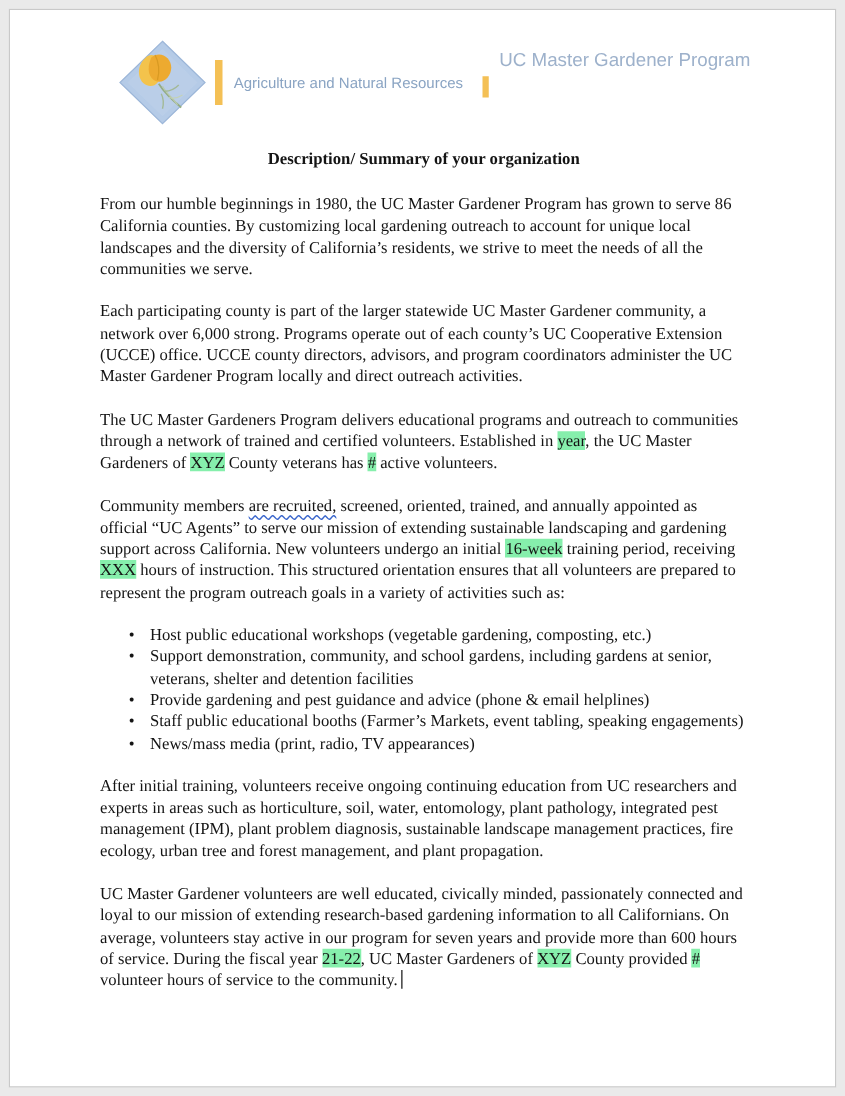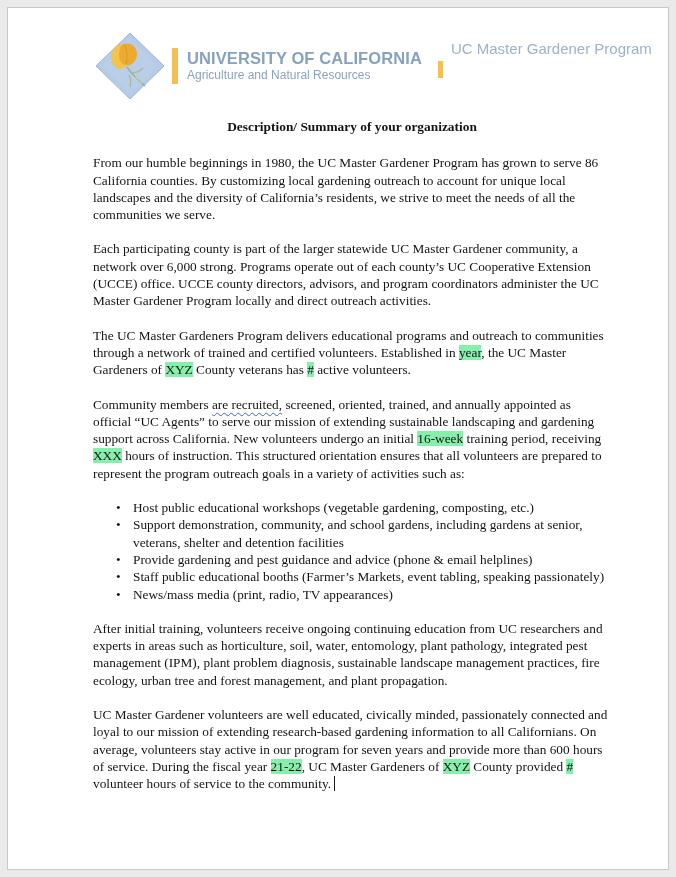--- a/index.html
+++ b/index.html
@@ -38,21 +38,21 @@
     font-size: 12px; line-height: 17px;
     color: #8aa4c3;
   }
   .program {
     font-family: "Liberation Sans", sans-serif;
     font-size: 15px; color: #9db1cb;
     margin-top: 7px; align-self: flex-start; padding-top: 3px;
   }
   
   .content {
-    position: absolute; left: 85px; top: 110px;
+    position: absolute; left: 72px; top: 110px;
     width: 518px;
     font-size: 13.3px; line-height: 17.3px;
     color: #141414;
   }
   .title {
     font-size: 13.4px; font-weight: bold;
     text-align: center;
     margin: 0 0 19px 0;
   }
   .para { margin: 0 0 17px 0; }
@@ -89,40 +89,39 @@
       <path d="M27,15 C34,9 43,15 43,23 C43,30 37,36 31,34 C25,32 23,24 27,15 Z" fill="#edaa30"></path>
       <path d="M30,13 C33,18 34,26 32,33" stroke="#d99a22" stroke-width="1" fill="none"></path>
       <path d="M33,36 C38,44 45,50 51,55" stroke="#93ac85" stroke-width="1.4" fill="none"></path>
       <path d="M36,38 C39,44 45,48 48,53" stroke="#b9c9ad" stroke-width="1.1" fill="none"></path>
       <path d="M38,42 C42,42 46,40 49,37" stroke="#a3b996" stroke-width="1.1" fill="none"></path>
       <path d="M35,44 C37,48 37,52 36,56" stroke="#a3b996" stroke-width="1.1" fill="none"></path>
       <path d="M41,47 C45,48 49,47 52,45" stroke="#c3d2b8" stroke-width="1" fill="none"></path>
     </svg>
     <div class="goldbar tall"></div>
     <div class="brand">
-      <div class="brand-l1">UNIVERSITY OF CALIFORNIA</div>
       <div class="brand-l2">Agriculture and Natural Resources</div>
     </div>
     <div class="goldbar short"></div>
     <div class="program">UC Master Gardener Program</div>
   </div>
 
   <div class="content">
     <h1 class="title">Description/ Summary of your organization</h1>
 
     <p class="para"><span>From our humble beginnings in 1980, the UC Master Gardener Program has grown to serve 86 California counties. By customizing local gardening outreach to account for unique local landscapes and the diversity of California’s residents, we strive to meet the needs of all the communities we serve.</span></p>
     <p class="para"><span>Each participating county is part of the larger statewide UC Master Gardener community, a network over 6,000 strong. Programs operate out of each county’s UC Cooperative Extension (UCCE) office. UCCE county directors, advisors, and program coordinators administer the UC Master Gardener Program locally and direct outreach activities.</span></p>
     <p class="para"><span>The UC Master Gardeners Program delivers educational programs and outreach to communities through a network of trained and certified volunteers. Established in </span><span class="hl">year</span><span>, the UC Master Gardeners of </span><span class="hl">XYZ</span><span> County veterans has </span><span class="hl">#</span><span> active volunteers.</span></p>
     <p class="para"><span>Community members </span><span class="squiggle">are recruited,</span><span> screened, oriented, trained, and annually appointed as official “UC Agents” to serve our mission of extending sustainable landscaping and gardening support across California. New volunteers undergo an initial </span><span class="hl">16-week</span><span> training period, receiving </span><span class="hl">XXX</span><span> hours of instruction. This structured orientation ensures that all volunteers are prepared to represent the program outreach goals in a variety of activities such as:</span></p>
 
     <ul class="bullets">
       <li><span class="dot">•</span><span>Host public educational workshops (vegetable gardening, composting, etc.)</span></li>
       <li><span class="dot">•</span><span>Support demonstration, community, and school gardens, including gardens at senior, veterans, shelter and detention facilities</span></li>
       <li><span class="dot">•</span><span>Provide gardening and pest guidance and advice (phone &amp; email helplines)</span></li>
-      <li><span class="dot">•</span><span>Staff public educational booths (Farmer’s Markets, event tabling, speaking passionately)</span></li>
+      <li><span class="dot">•</span><span>Staff public educational booths (Farmer’s Markets, event tabling, speaking engagements)</span></li>
       <li><span class="dot">•</span><span>News/mass media (print, radio, TV appearances)</span></li>
     </ul>
 
     <p class="para"><span>After initial training, volunteers receive ongoing continuing education from UC researchers and experts in areas such as horticulture, soil, water, entomology, plant pathology, integrated pest management (IPM), plant problem diagnosis, sustainable landscape management practices, fire ecology, urban tree and forest management, and plant propagation.</span></p>
     <p class="para"><span>UC Master Gardener volunteers are well educated, civically minded, passionately connected and loyal to our mission of extending research-based gardening information to all Californians. On average, volunteers stay active in our program for seven years and provide more than 600 hours of service. During the fiscal year </span><span class="hl">21-22</span><span>, UC Master Gardeners of </span><span class="hl">XYZ</span><span> County provided </span><span class="hl">#</span><span> volunteer hours of service to the community.</span><span class="caret"></span></p>
   </div>
 
 </div>
 
 </body></html>

